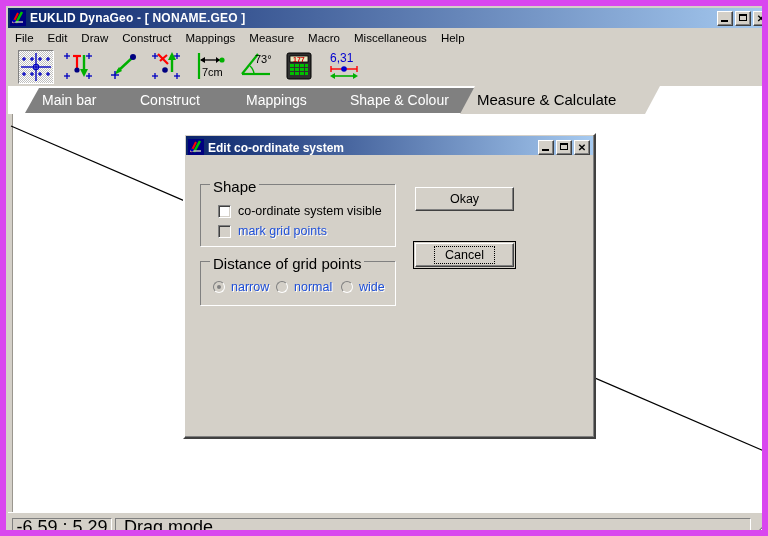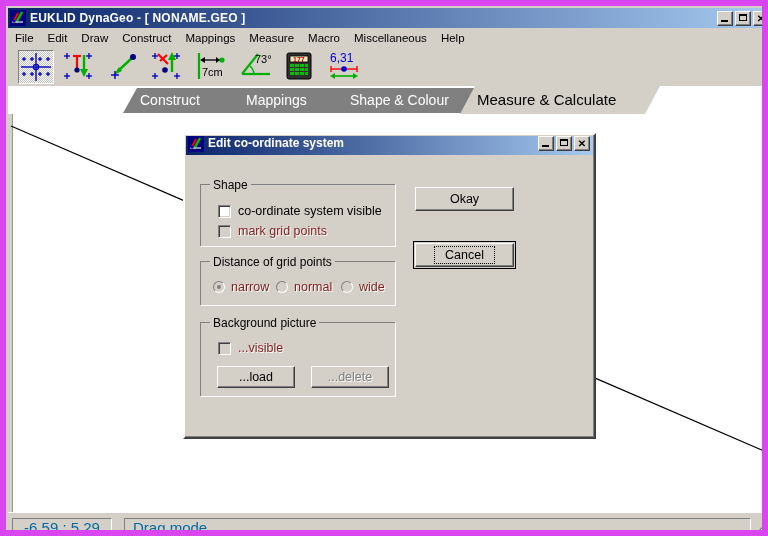--- a/index.html
+++ b/index.html
@@ -204,27 +204,27 @@
   }
   .sb-panel {
     height: 19px;
     border-top: 1px solid #808080;
     border-left: 1px solid #808080;
     border-right: 1px solid #ffffff;
     border-bottom: 1px solid #ffffff;
     display: flex;
     align-items: center;
     padding: 0 8px;
-    font-size: 15px;
-    color: #0369a1;
+    font-size: 18px;
+    color: #000000;
     box-sizing: border-box;
     white-space: nowrap;
   }
   .sb-coords { width: 100px; justify-content: center; }
-  .sb-mode { flex: 1 1 auto; margin-left: 12px; }
+  .sb-mode { flex: 1 1 auto; margin-left: 3px; }
   .sb-grip {
     width: 16px; height: 16px;
     margin-left: 2px;
     position: relative;
     flex: 0 0 auto;
   }
 
   
   .dialog {
     position: absolute;
@@ -236,21 +236,21 @@
     border-right: 2px solid #404040;
     border-bottom: 2px solid #404040;
     box-sizing: border-box;
     box-shadow: inset -1px -1px 0 #808080, inset 1px 1px 0 #d4d0c8;
   }
   .dlg-title {
     height: 19px;
     margin: 1px;
     background: linear-gradient(to right, #0a246a 0%, #a6caf0 100%);
     display: flex;
-    align-items: flex-start;
+    align-items: flex-end;
     box-sizing: border-box;
   }
   .dlg-title .tb-icon { width: 16px; height: 16px; margin-left: 2px; margin-right: 4px; position: relative; flex:0 0 auto;}
   .dlg-title .tb-text {
     color: #fff;
     font-size: 12px;
     font-weight: bold;
     flex: 1 1 auto;
     white-space: nowrap;
   }
@@ -269,34 +269,34 @@
     border: 1px solid #ffffff;
     border-left-color: transparent;
     border-top-color: transparent;
     pointer-events: none;
   }
   .gb-legend {
     position: absolute;
     top: -7px; left: 9px;
     background: #d4d0c8;
     padding: 0 3px;
-    font-size: 12px;
+    font-size: 15px;
     color: #000;
     white-space: nowrap;
   }
 
   .ctl-row {
     position: absolute;
     display: flex;
     align-items: center;
     font-size: 12.5px;
     color: #000;
     white-space: nowrap;
   }
-  .ctl-row.disabled { color: #7f1d1d; text-shadow: 1px 1px 0 #ffffff; }
+  .ctl-row.disabled { color: #1d4ed8; text-shadow: 1px 1px 0 #ffffff; }
 
   .checkbox {
     width: 13px; height: 13px;
     background: #ffffff;
     border-top: 1px solid #808080;
     border-left: 1px solid #808080;
     border-right: 1px solid #ffffff;
     border-bottom: 1px solid #ffffff;
     box-shadow: inset 1px 1px 0 #404040, inset -1px -1px 0 #d4d0c8;
     box-sizing: border-box;
@@ -553,20 +553,21 @@
         <circle cx="18" cy="19" r="2.8" fill="#0000d0"></circle>
         <line x1="8" y1="26" x2="28" y2="26" stroke="#00b000" stroke-width="1.6"></line>
         <polygon points="4,26 9,23 9,29" fill="#00b000"></polygon>
         <polygon points="32,26 27,23 27,29" fill="#00b000"></polygon>
       </svg>
     </div>
 
   </div>
 
   <div class="tabstrip">
+    <div class="tab" style="left:17px;width:114px;">Main bar</div>
     <div class="tab" style="left:115px;width:124px;">Construct</div>
     <div class="tab" style="left:221px;width:122px;">Mappings</div>
     <div class="tab active" style="left:452px;width:200px;">Measure &amp; Calculate</div>
     <div class="tab" style="left:325px;width:165px;">Shape &amp; Colour</div>
   </div>
 
   <div class="canvas">
     <div class="leftgut"></div>
     <svg width="764" height="398">
       <line id="geoline" x1="3" y1="12" x2="763" y2="340" stroke="#000000" stroke-width="1.2"></line>
@@ -627,32 +628,20 @@
         <div class="ctl-row disabled" style="left:75px; top:18px;">
           <span class="radio"></span>
           <span>normal</span>
         </div>
         <div class="ctl-row disabled" style="left:140px; top:18px;">
           <span class="radio"></span>
           <span>wide</span>
         </div>
       </div>
 
-      <div class="groupbox" style="left:15px; top:166px; width:196px; height:75px;">
-        <span class="gb-inner"></span>
-        <div class="gb-legend">Background picture</div>
-
-        <div class="ctl-row disabled" style="left:17px; top:18px;">
-          <span class="checkbox disabled"></span>
-          <span>...visible</span>
-        </div>
-
-        <div class="btn" style="left:16px; top:43px; width:78px; height:22px;">...load</div>
-        <div class="btn disabled" style="left:110px; top:43px; width:78px; height:22px;">...delete</div>
-      </div>
 
       <div class="btn" style="left:230px; top:31px; width:99px; height:24px;">Okay</div>
 
       <div class="btn default" style="left:228px; top:65px; width:103px; height:28px;">
         <span class="inner">
           <span class="focusring">Cancel</span>
         </span>
       </div>
 
     </div>

